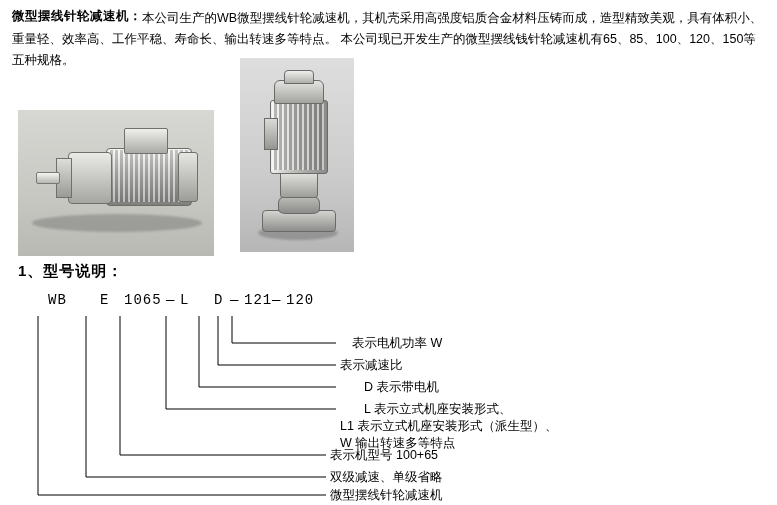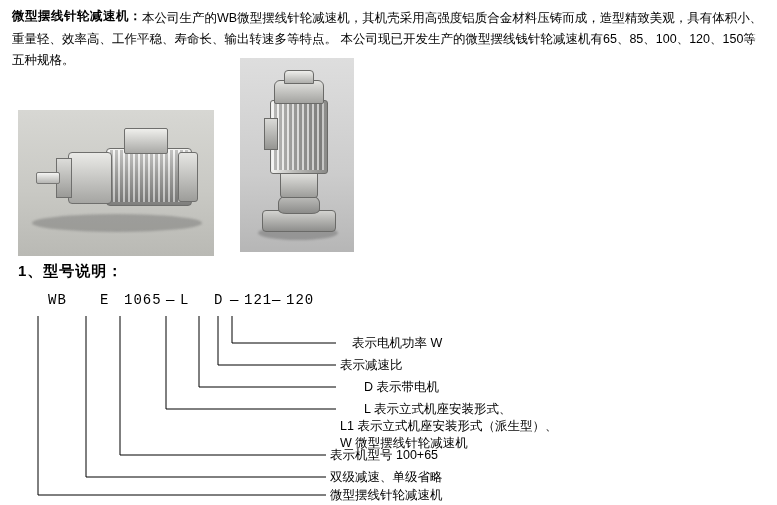--- a/index.html
+++ b/index.html
@@ -345,18 +345,18 @@
     <polyline fill="none" stroke="#000" stroke-width="1" points="120,316 120,455 326,455"></polyline>
     <polyline fill="none" stroke="#000" stroke-width="1" points="86,316 86,477 326,477"></polyline>
     <polyline fill="none" stroke="#000" stroke-width="1" points="38,316 38,495 326,495"></polyline>
   </svg>
 
   <div class="ann" style="left:352px; top:335px;">表示电机功率 W</div>
   <div class="ann" style="left:340px; top:357px;text-align:right;">表示减速比</div>
   <div class="ann" style="left:340px; top:379px;margin-left:24px;">D 表示带电机</div>
   <div class="ann" style="left:340px; top:401px;margin-left:24px;">L 表示立式机座安装形式、</div>
   <div class="ann" style="left:340px; top:418px;">L1 表示立式机座安装形式（派生型）、</div>
-  <div class="ann" style="left:340px; top:435px;">W 微型摆线针轮减速机</div>
+  <div class="ann" style="left:340px; top:435px;">W 输出转速多等特点</div>
   <div class="ann" style="left:330px; top:447px;">表示机型号 100+65</div>
   <div class="ann" style="left:330px; top:487px;">微型摆线针轮减速机</div>
   <div class="ann" style="left:330px; top:469px;">双级减速、单级省略</div>
 
 </div>
 
 </body></html>

